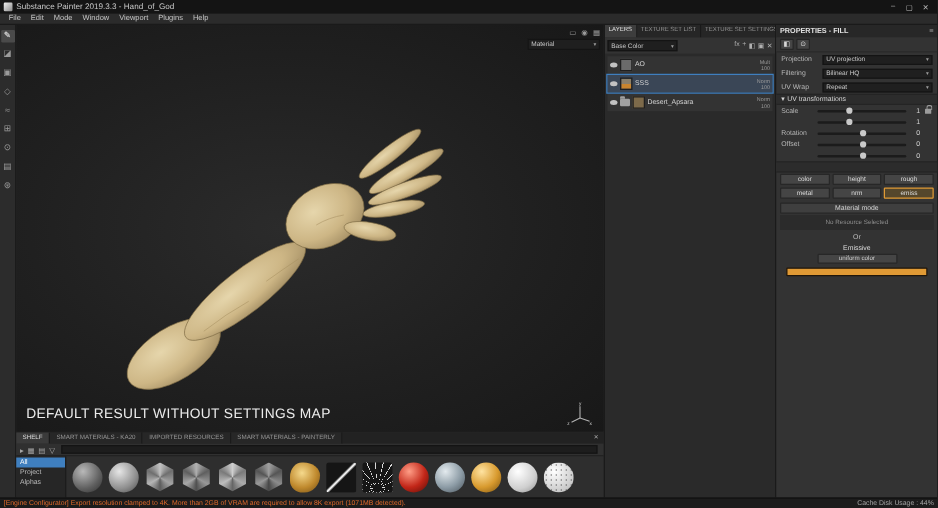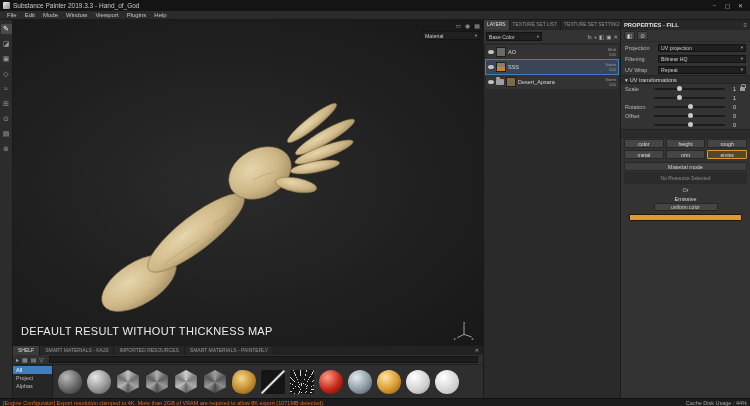--- a/index.html
+++ b/index.html
@@ -162,21 +162,21 @@
             <ellipse cx="302" cy="147" rx="25" ry="5.5" transform="rotate(-10 302 147)"></ellipse>
             <ellipse cx="283" cy="165" rx="21" ry="7" transform="rotate(10 283 165)"></ellipse>
           </g>
           <g fill="none" stroke="#a58e60" stroke-width="0.6" opacity="0.7">
             <path d="M150 245 q18 -14 36 -24"></path>
             <path d="M200 205 q14 -10 26 -18"></path>
             <path d="M240 160 q10 -6 22 -8"></path>
           </g>
         </svg>
 
-        <div class="overlay-text">DEFAULT RESULT WITHOUT THICKNESS MAP</div>
+        <div class="overlay-text">DEFAULT RESULT WITHOUT SETTINGS MAP</div>
 
         <svg class="gizmo" viewBox="0 0 26 24">
           <line x1="13" y1="16" x2="13" y2="5" stroke="#b5b5b5" stroke-width="1"></line>
           <line x1="13" y1="16" x2="22" y2="19" stroke="#b5b5b5" stroke-width="1"></line>
           <line x1="13" y1="16" x2="5" y2="20" stroke="#b5b5b5" stroke-width="1"></line>
           <text x="12" y="4" font-size="4.5" fill="#d0d0d0">y</text>
           <text x="22" y="23" font-size="4.5" fill="#d0d0d0">x</text>
           <text x="1" y="23" font-size="4.5" fill="#d0d0d0">z</text>
         </svg>
       </div>

